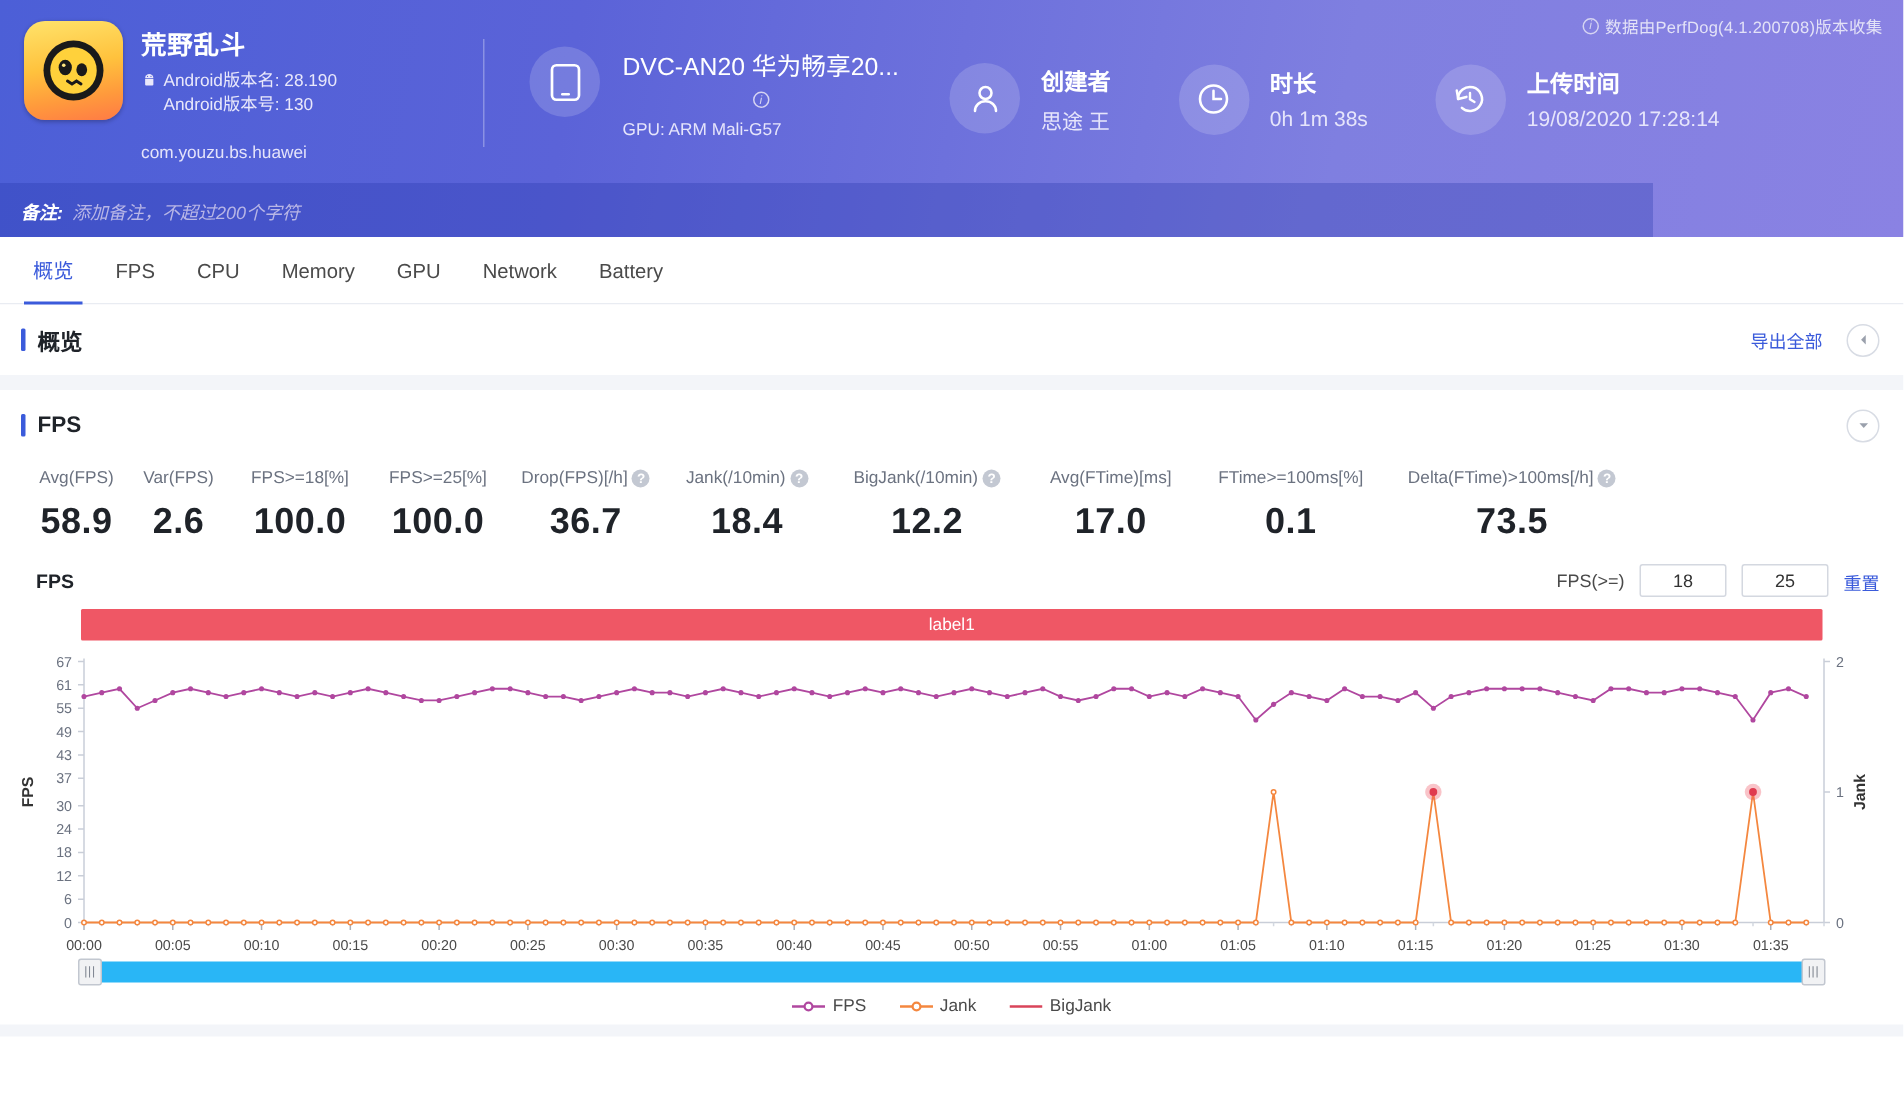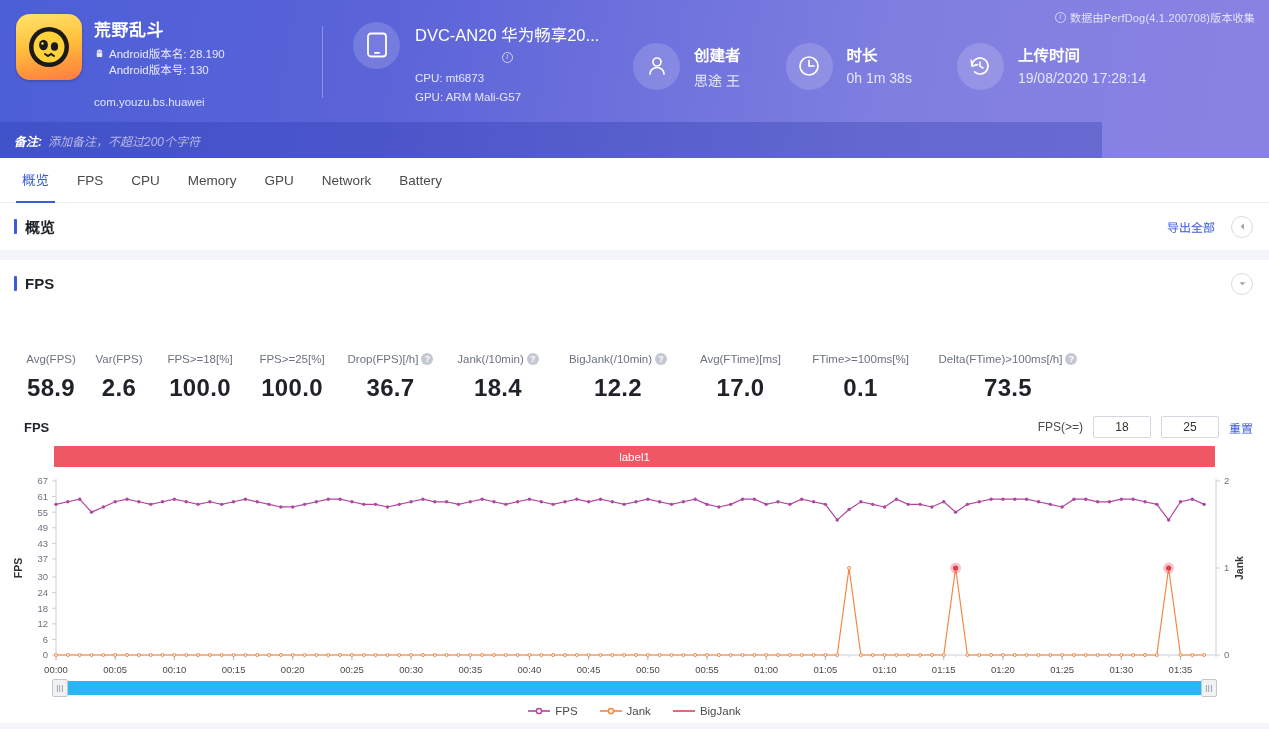--- a/index.html
+++ b/index.html
@@ -248,21 +248,20 @@
     justify-content: center;
     cursor: pointer;
     color: #8d93a1;
   }
 
   
   .metrics {
     display: flex;
     padding: 6px 0 10px 0;
     align-items: flex-end;
-    margin-top: 40px;
   }
   .metric {
     text-align: center;
     padding: 0 4px;
   }
   .metric-label {
     font-size: 11.5px;
     color: #6b7280;
     white-space: nowrap;
     display: flex;
@@ -454,21 +453,20 @@
           <svg width="22" height="26" viewBox="0 0 22 26" aria-hidden="true">
             <rect x="2" y="1.5" width="18" height="23" rx="3" fill="none" stroke="#ffffff" stroke-width="1.8"></rect>
             <rect x="8" y="20" width="6" height="1.7" rx=".85" fill="#ffffff"></rect>
           </svg>
         </div>
         <div class="device-text">
           <div class="device-name">
             <span>DVC-AN20 华为畅享20...</span>
             <span class="info-dot">i</span>
           </div>
-          <div class="device-line">CPU: mt6873</div>
           <div class="device-line">GPU: ARM Mali-G57</div>
         </div>
       </div>
 
       <div class="stat-block" style="padding-left:10px;">
         <div class="circ-icon">
           <svg width="24" height="24" viewBox="0 0 24 24" aria-hidden="true">
             <circle cx="12" cy="8" r="4" fill="none" stroke="#fff" stroke-width="1.7"></circle>
             <path d="M5 20c0-3.9 3.1-6.5 7-6.5s7 2.6 7 6.5" fill="none" stroke="#fff" stroke-width="1.7" stroke-linecap="round"></path>
           </svg>

